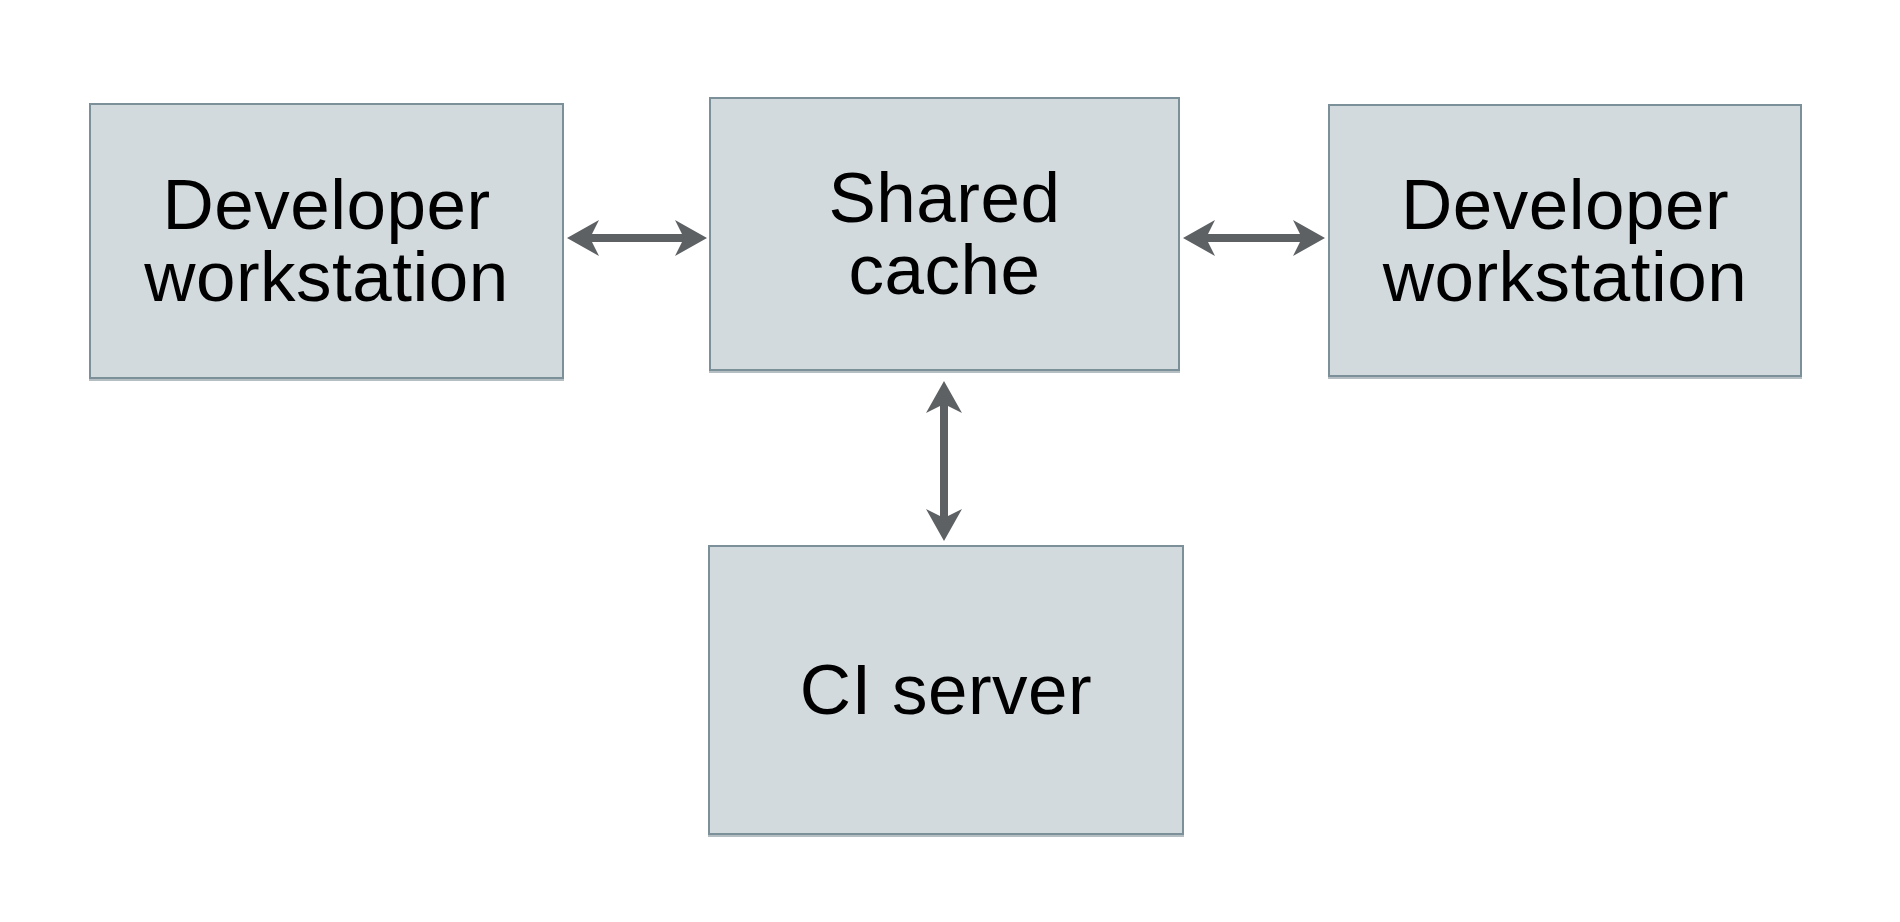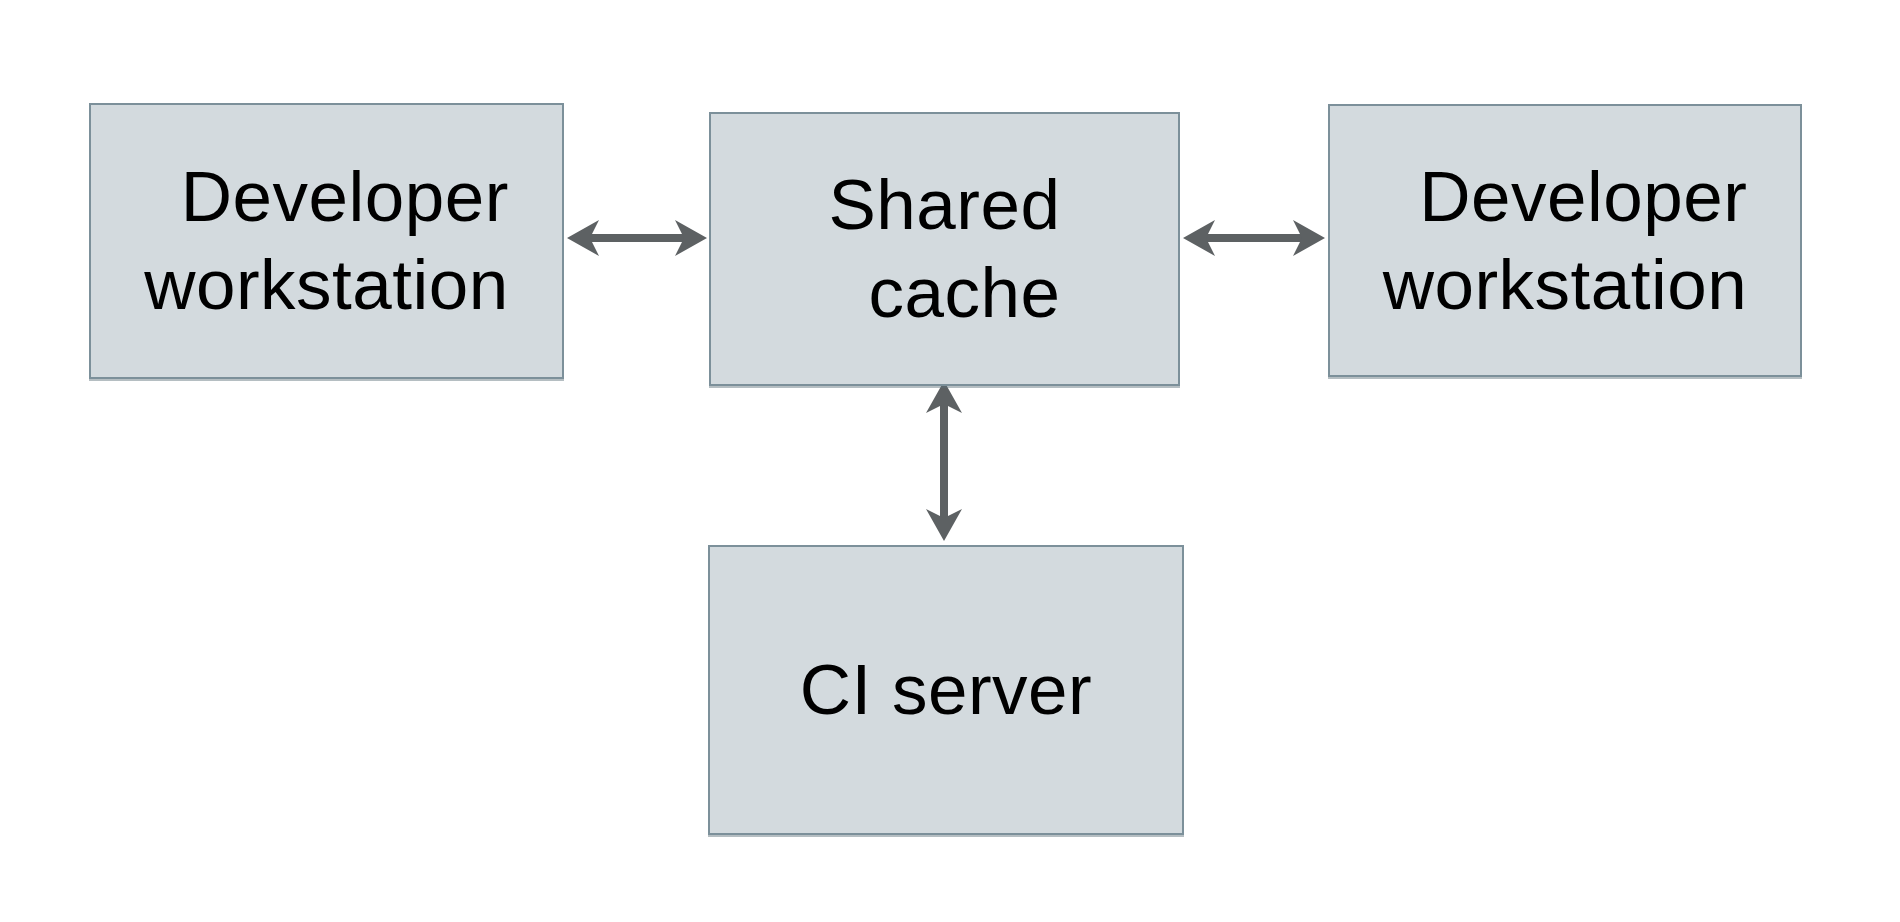--- a/index.html
+++ b/index.html
@@ -24,27 +24,27 @@
     border: 2px solid var(--node-border, #7c909a);
     box-shadow: 0 2px 0 rgba(90, 110, 120, 0.45);
     display: flex;
     align-items: center;
     justify-content: center;
     box-sizing: border-box;
   }
   .node-label {
     color: var(--text, #000000);
     font-size: 71px;
-    line-height: 88px;
-    text-align: right;
+    line-height: 72px;
+    text-align: center;
     white-space: pre-line;
     letter-spacing: 0.5px;
   }
   #node-dev-left   { left: 89px;   top: 103px; width: 475px; height: 276px; }
-  #node-cache      { left: 709px;  top: 112px; width: 471px; height: 274px; }
+  #node-cache      { left: 709px;  top: 97px; width: 471px; height: 274px; }
   #node-dev-right  { left: 1328px; top: 104px; width: 474px; height: 273px; }
   #node-ci         { left: 708px;  top: 545px; width: 476px; height: 290px; }
 
   svg.edges {
     position: absolute;
     inset: 0;
     width: 1900px;
     height: 922px;
     pointer-events: none;
   }

